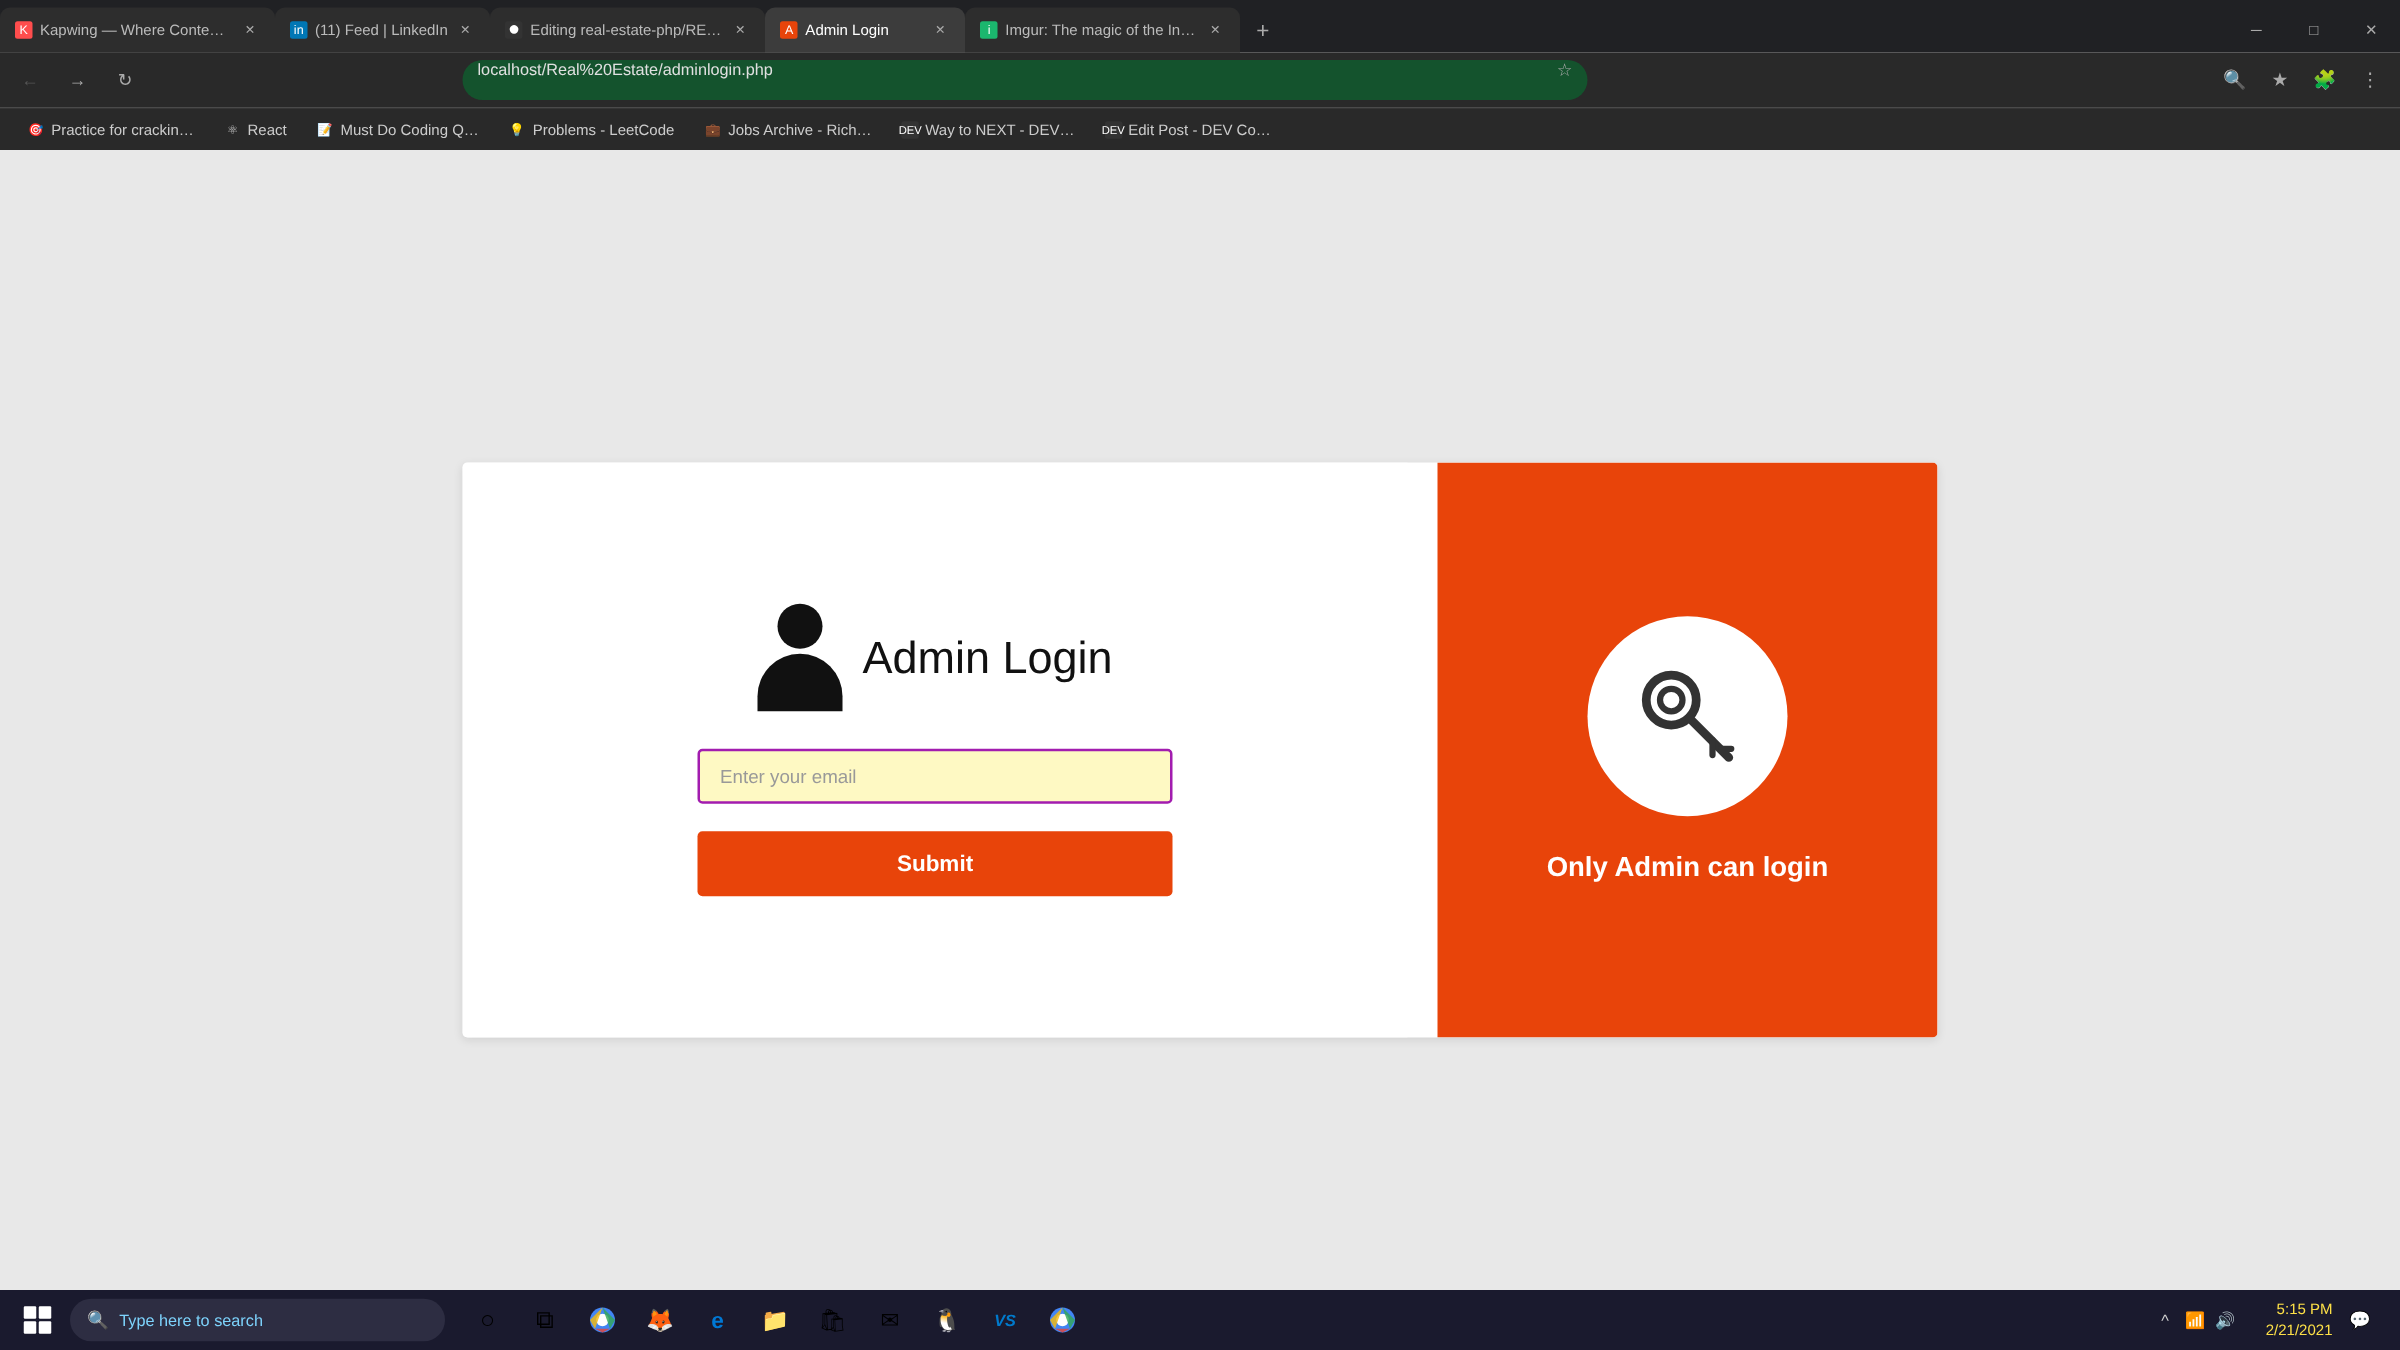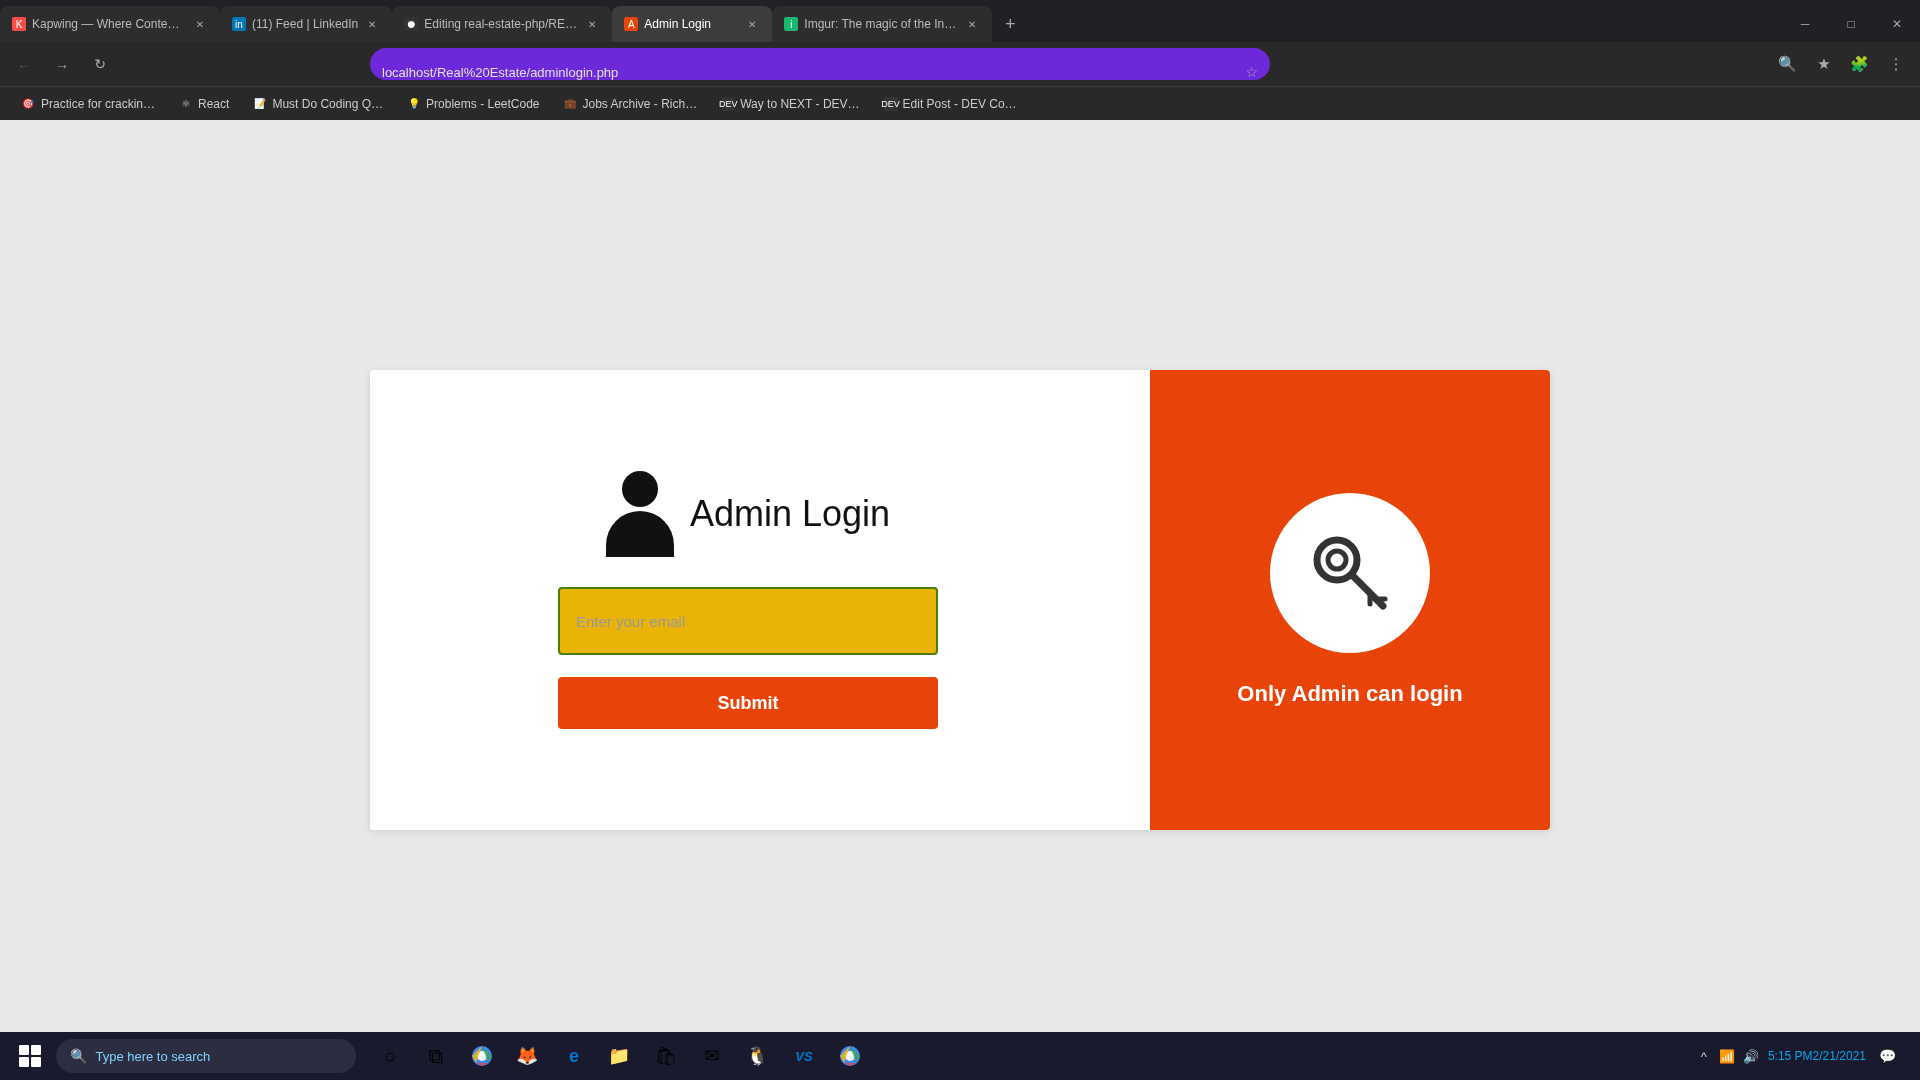--- a/index.html
+++ b/index.html
@@ -116,24 +116,24 @@
       justify-content: center;
       color: #aaa;
       font-size: 14px;
       cursor: pointer;
     }
     .nav-btn.disabled { color: #555; cursor: default; }
 
     .address-bar {
       flex: 1;
       height: 32px;
-      background: #6d28d9;
+      background: #14532d;
       border-radius: 16px;
       display: flex;
-      align-items: flex-end;
+      align-items: flex-start;
       padding: 0 12px;
       gap: 8px;
       max-width: 700px;
       margin: 0 auto;
     }
     .address-text {
       font-size: 13px;
       color: #e0e0e0;
       flex: 1;
     }
@@ -264,27 +264,27 @@
 
     .form-fields {
       display: flex;
       flex-direction: column;
       gap: 18px;
       width: 380px;
     }
 
     .form-input {
       width: 100%;
-      height: 68px;
-      border: 2px solid #4d7c0f;
+      height: 44px;
+      border: 2px solid #a21caf;
       border-radius: 4px;
       padding: 0 16px;
       font-size: 15px;
       color: #555;
-      background: #eab308;
+      background: #fef9c3;
       outline: none;
     }
     .form-input::placeholder {
       color: #999;
     }
 
     .submit-btn {
       width: 100%;
       height: 52px;
       background: #e8440a;
@@ -420,24 +420,24 @@
       height: 20px;
       display: flex;
       align-items: center;
       justify-content: center;
       color: #ccc;
       font-size: 13px;
     }
 
     .clock {
       display: flex;
-      flex-direction: row;
+      flex-direction: column;
       align-items: flex-end;
       font-size: 12px;
-      color: #0ea5e9;
+      color: #fde047;
       line-height: 1.4;
       min-width: 70px;
     }
 
     .notification-btn {
       width: 32px;
       height: 32px;
       display: flex;
       align-items: center;
       justify-content: center;

